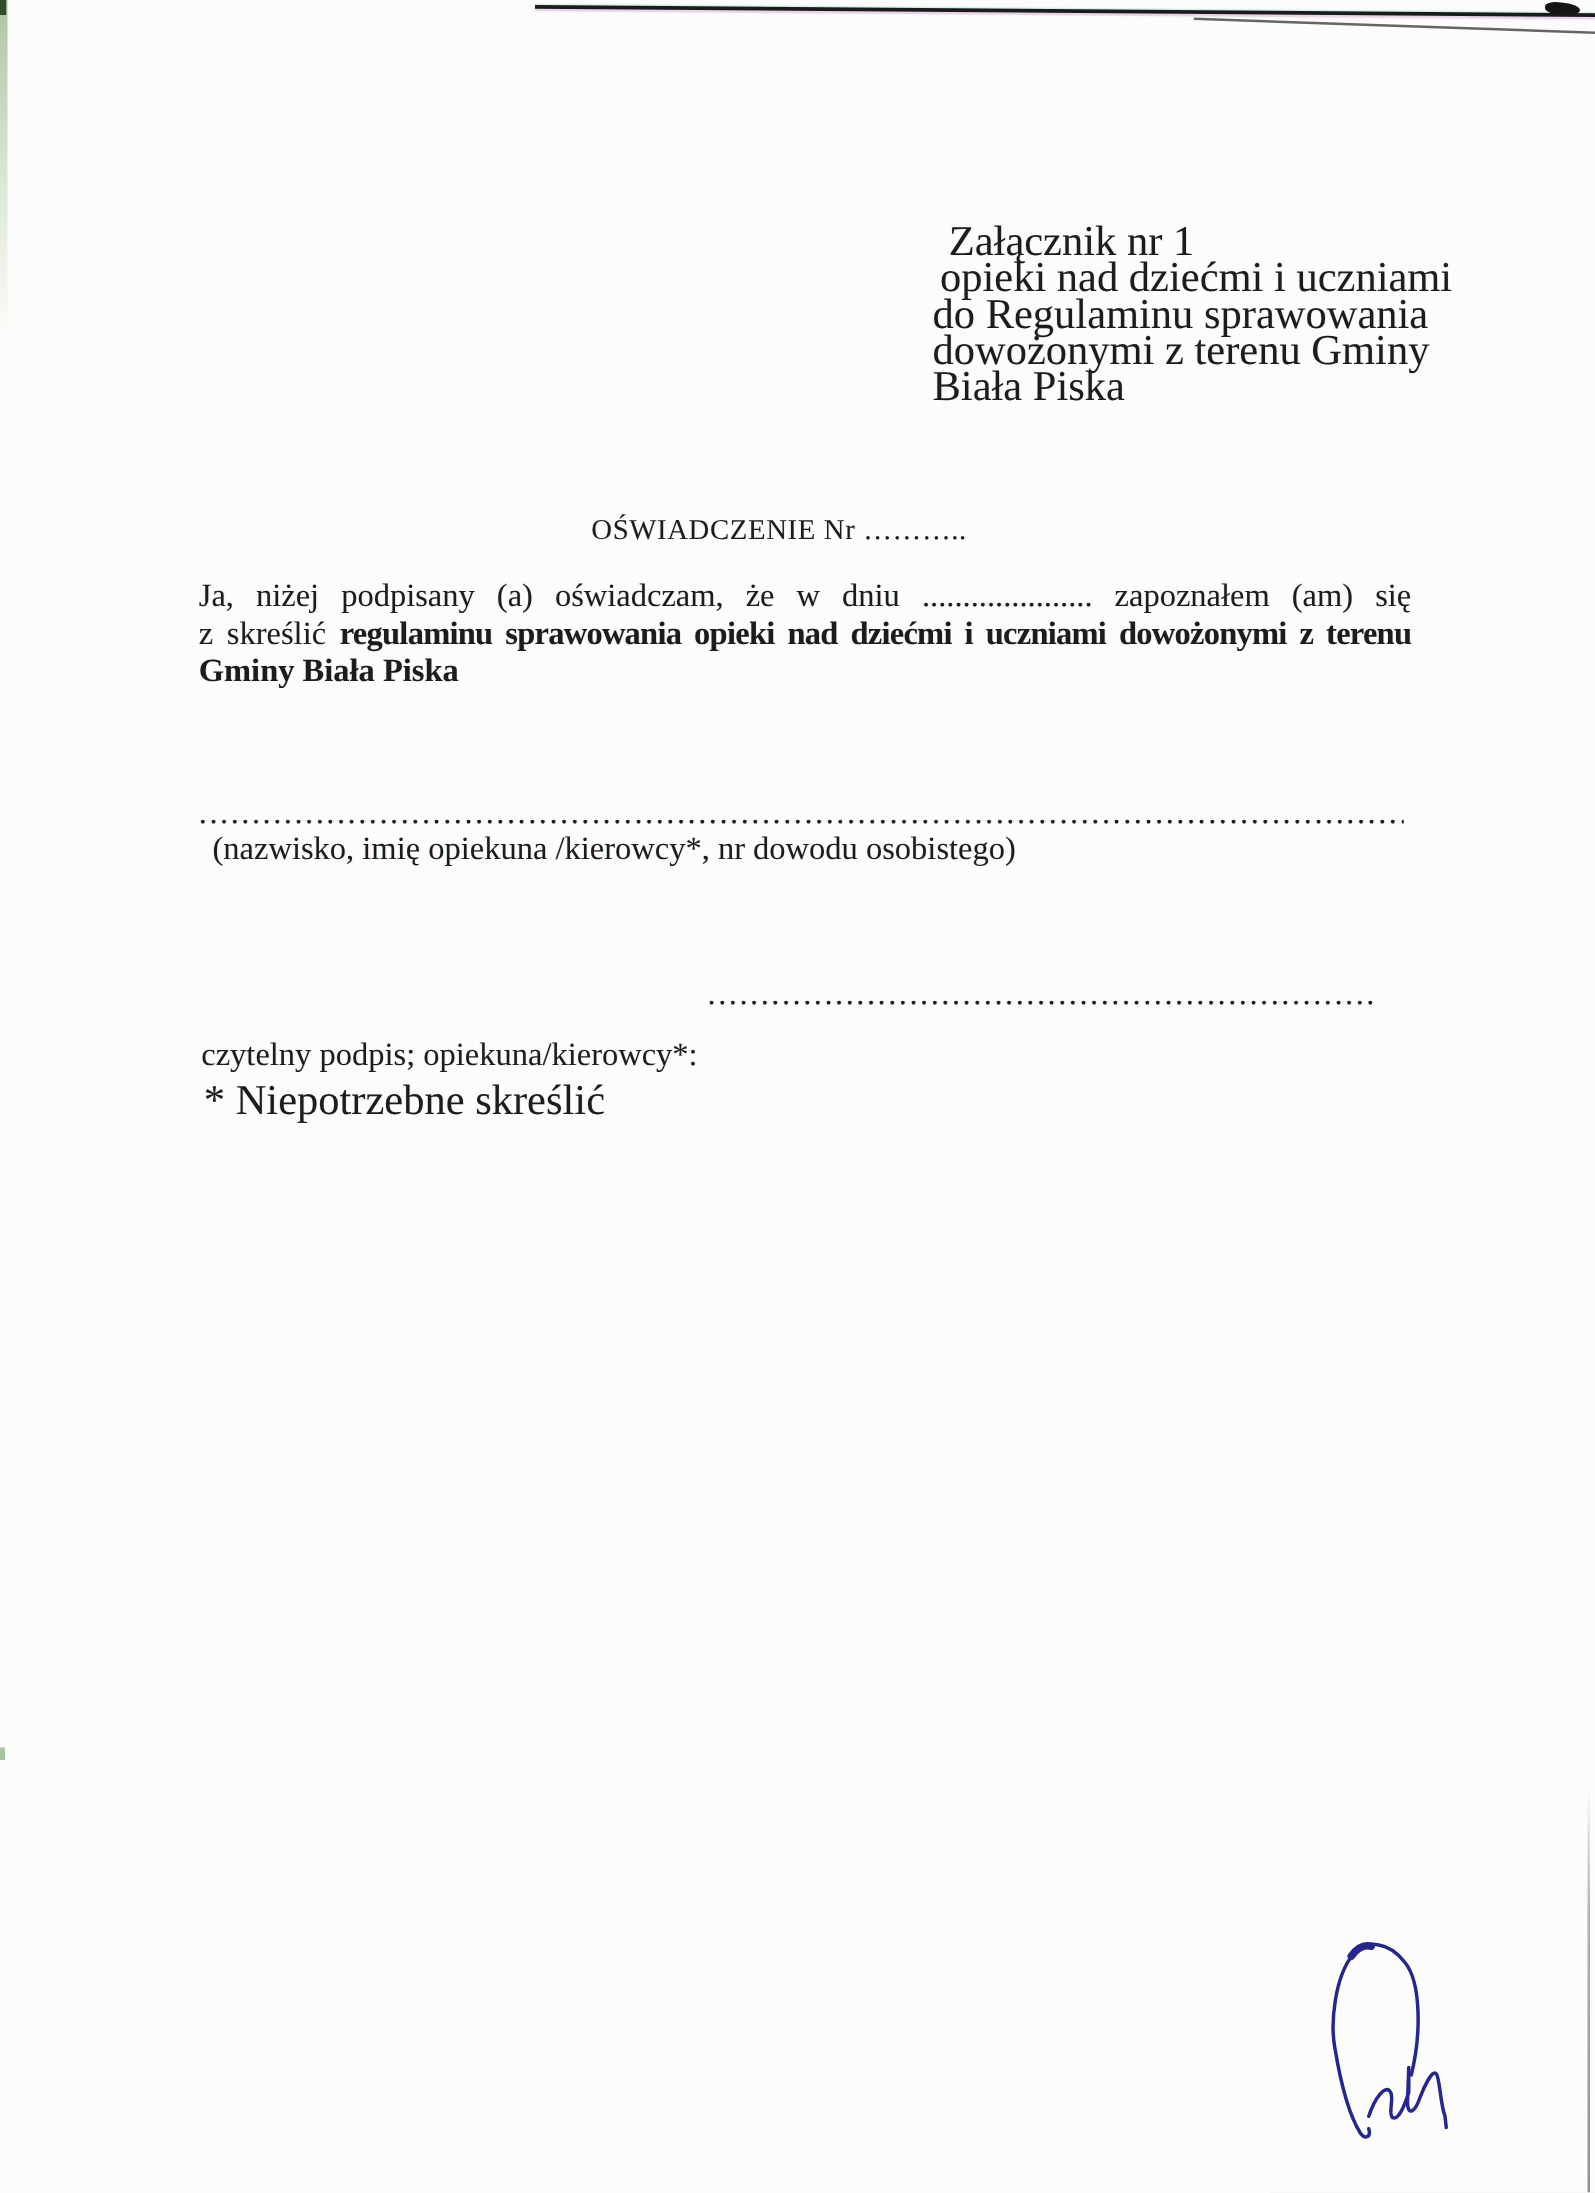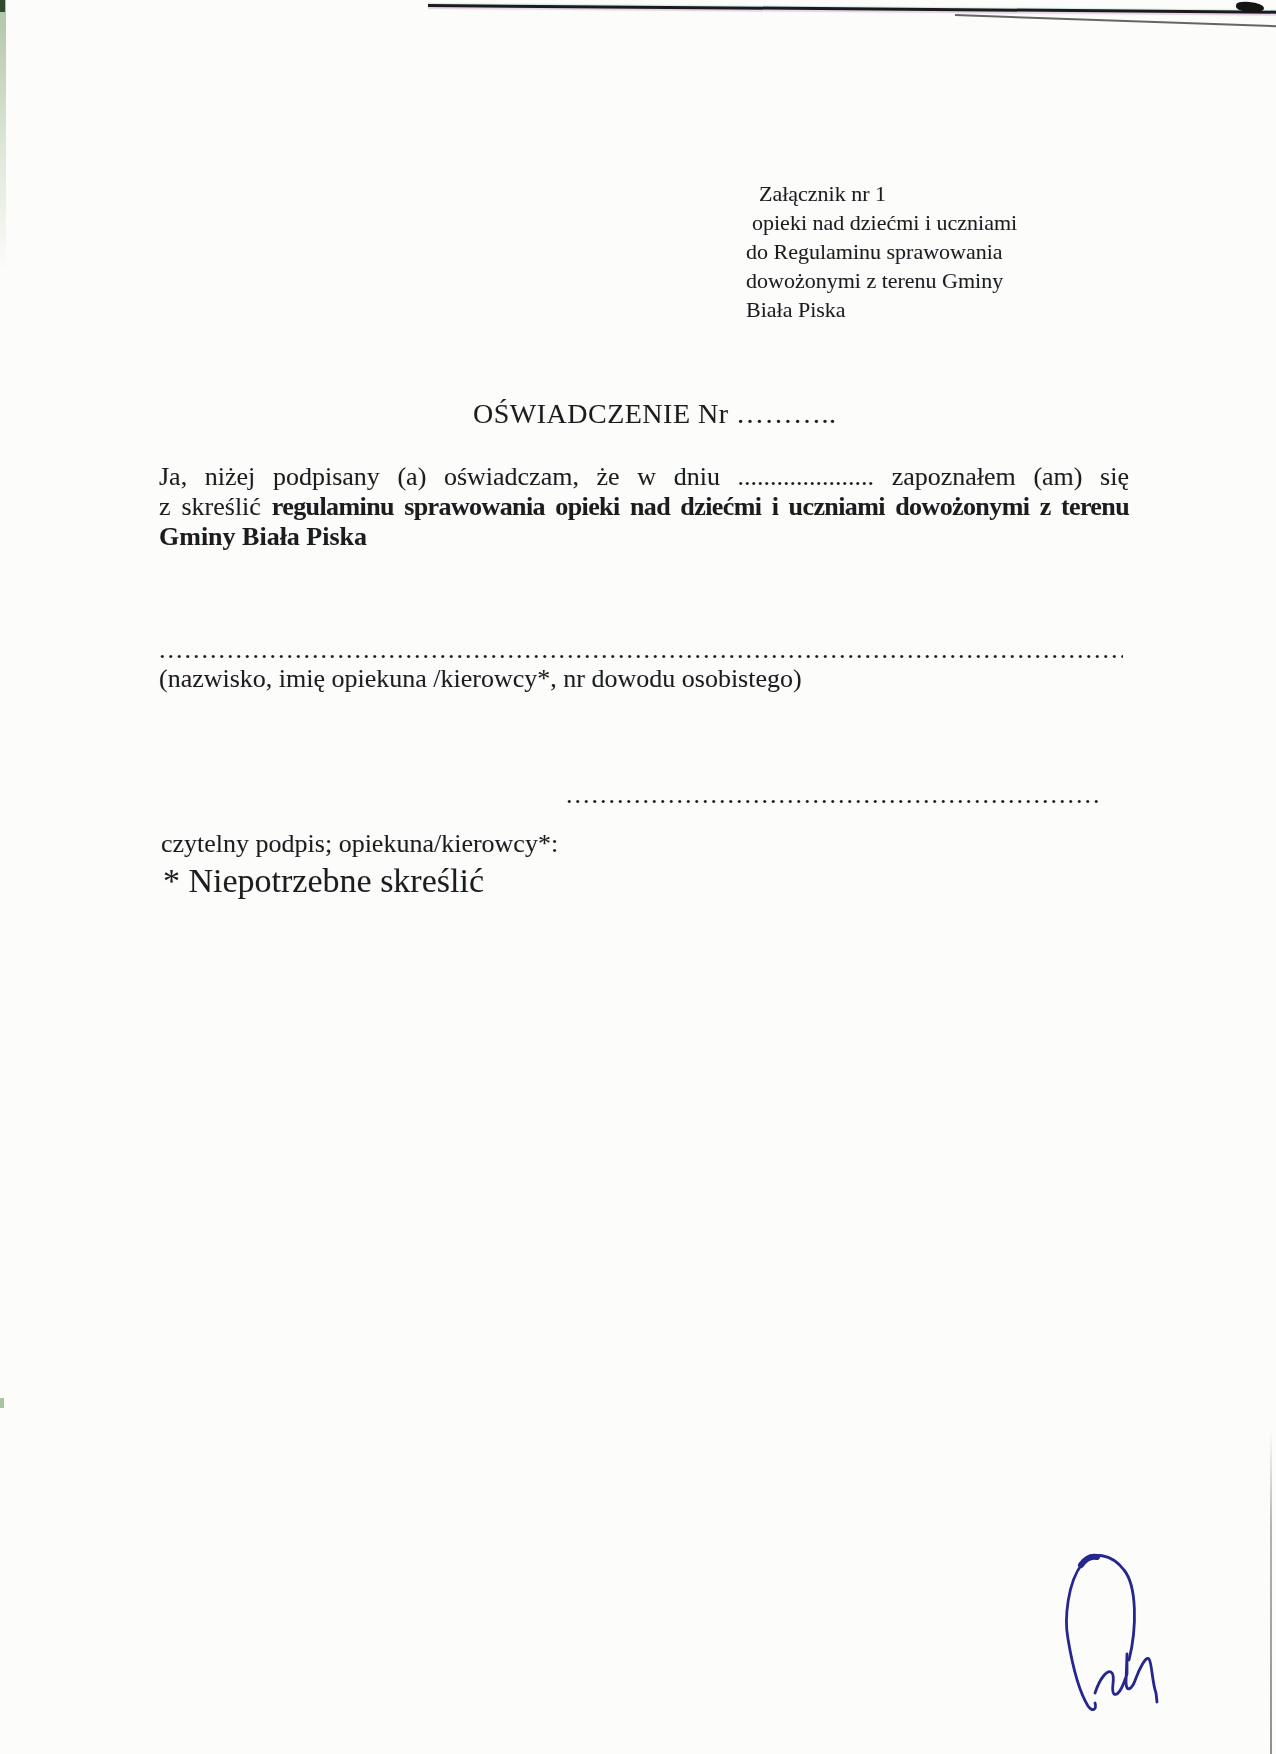--- a/index.html
+++ b/index.html
@@ -22,44 +22,44 @@
   }
   .txt{
     position:absolute;
     font-size:26px;
     line-height:30px;
     color:var(--ink);
     text-shadow:0.6px 0 0 rgba(170,40,160,.10), -0.6px 0 0 rgba(0,150,160,.10);
     white-space:nowrap;
   }
   
-  .attachment{left:746px;top:179px;font-size:22px;line-height:29px;}
+  .attachment{left:746px;top:179px;font-size:34px;line-height:29px;}
   .attachment .ln{white-space:nowrap;}
   .attachment .ln:nth-child(1){padding-left:13px;}
   .attachment .ln:nth-child(2){padding-left:6px;}
   
-  .title{left:473px;top:399px;font-size:28px;letter-spacing:.5px;}
+  .title{left:473px;top:409px;font-size:23px;letter-spacing:.5px;}
   
   .para{
     position:absolute;left:159px;top:462px;width:970px;
     font-size:26px;line-height:30px;color:var(--ink);
     text-shadow:0.6px 0 0 rgba(170,40,160,.10), -0.6px 0 0 rgba(0,150,160,.10);
   }
   .para .jline{text-align:justify;text-align-last:justify;white-space:nowrap;}
   .para .line2 b{letter-spacing:-0.6px;}
   .commitment{left:163px;top:578px;font-weight:bold;}
   
   .fill-dots{
     overflow:hidden;
     letter-spacing:2px;
     font-size:26px;line-height:26px;
     white-space:nowrap;
   }
   .name-dots{left:159px;top:637px;width:964px;height:27px;}
-  .name-caption{left:159px;top:664px;}
+  .name-caption{left:170px;top:664px;}
   .sig-label{left:161px;top:785px;margin-top:44px;}
   .sig-dots{left:566px;top:782px;width:534px;height:27px;}
   .footnote{left:163px;top:866px;font-size:34px;}
   
   .scan-top-line{
     position:absolute;left:428px;top:4px;width:852px;height:3px;
     background:#1b1b1b;transform:rotate(0.45deg);transform-origin:left center;
     box-shadow:0 2px 1px rgba(150,70,160,.22), 0 -1px 1px rgba(0,160,170,.18);
   }
   .scan-top-line2{

